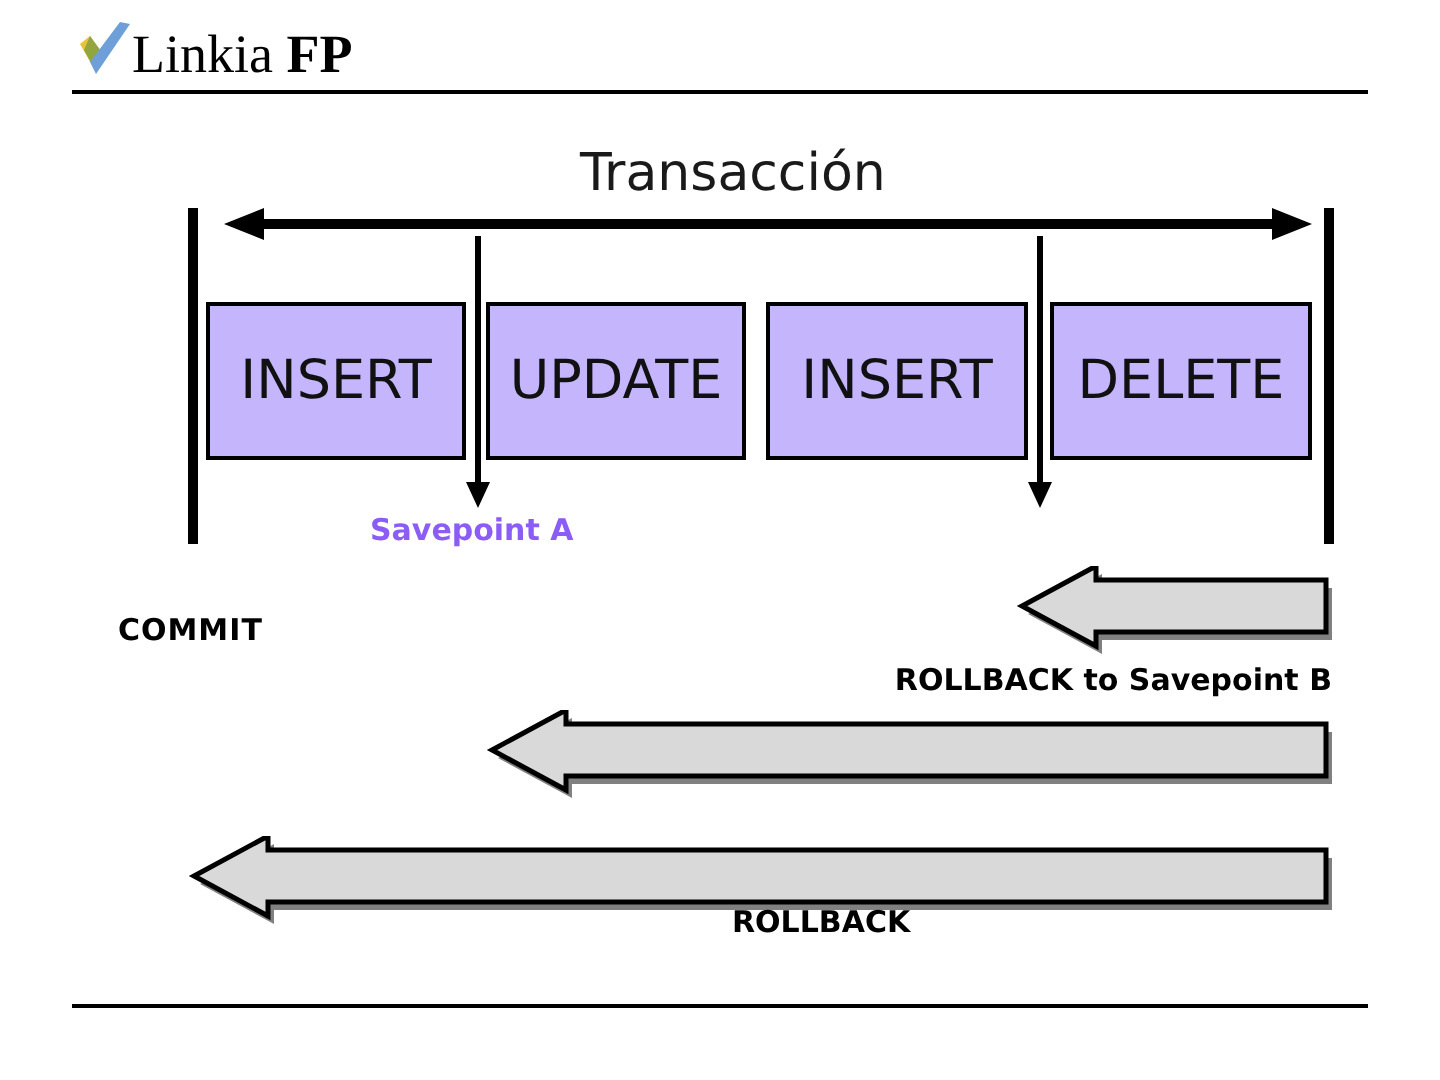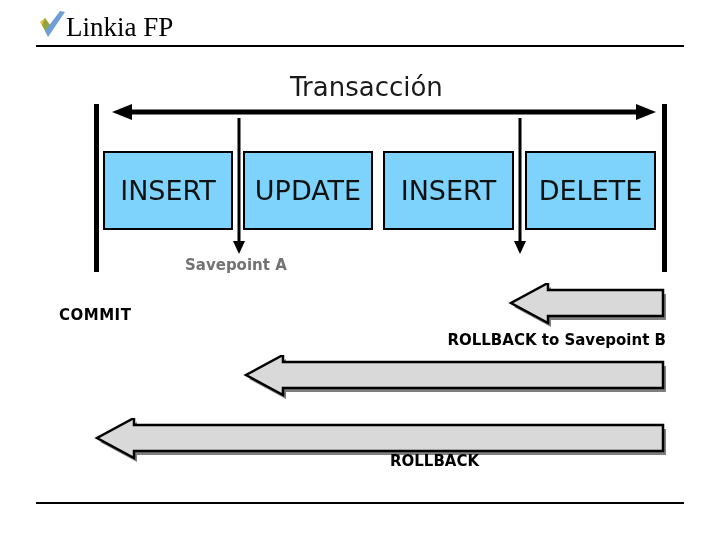--- a/index.html
+++ b/index.html
@@ -31,21 +31,21 @@
     position: absolute;
     left: 66px; top: 12px;
     font-family: "Liberation Serif", serif;
     font-size: 27px;
     line-height: 30px;
     color: #000000;
     white-space: nowrap;
     letter-spacing: 0px;
   }
   #brand-title .brand-thin {
-    font-weight: 400;
+    font-weight: 700;
   }
   #header-rule {
     position: absolute;
     left: 36px; top: 45px;
     width: 648px;
     height: 2px;
     background: #000000;
   }
   #footer-rule {
     position: absolute;
@@ -91,21 +91,21 @@
     background: #000000;
   }
   #boundary-bar-start { left: 94px; top: 104px; height: 168px; }
   #boundary-bar-end   { left: 662px; top: 104px; height: 168px; }
 
   
   .op-box {
     top: 151px;
     height: 79px;
     border: 2px solid #000000;
-    background: #7dd3fc;
+    background: #c4b5fd;
     box-sizing: border-box;
     display: flex;
     align-items: center;
     justify-content: center;
   }
   .op-box-label {
     font-family: "DejaVu Sans", sans-serif;
     font-size: 27px;
     line-height: 30px;
     color: #111111;
@@ -124,21 +124,21 @@
     height: 136px;
   }
   #savepoint-marker-a { left: 232px; }
   #savepoint-marker-b { left: 513px; }
 
   .savepoint-label {
     font-family: "DejaVu Sans", sans-serif;
     font-weight: bold;
     font-size: 15px;
     line-height: 18px;
-    color: #737373;
+    color: #8b5cf6;
     white-space: nowrap;
     top: 256px;
   }
   #savepoint-label-a { left: 185px; }
   #savepoint-label-b { left: 467px; }
 
   #commit-label {
     left: 59px;
     top: 282px;
     font-family: "DejaVu Sans", sans-serif;
@@ -163,21 +163,21 @@
     font-family: "DejaVu Sans", sans-serif;
     font-weight: bold;
     font-size: 15px;
     line-height: 18px;
     color: #000000;
     white-space: nowrap;
     text-align: right;
   }
   #rollback-label-0 { left: 366px; top: 331px; width: 300px; }
   #rollback-label-1 { left: 366px; top: 396px; width: 300px; }
-  #rollback-label-2 { left: 366px; top: 452px; width: 162px; text-align: left; margin-left: 24px; }
+  #rollback-label-2 { left: 366px; top: 452px; width: 162px; text-align: left; }
 </style>
 </head>
 <body>
 
 <div id="slide-header">
 
   <span id="brand-logo">
     <svg width="34" height="32" viewBox="0 0 34 32" xmlns="http://www.w3.org/2000/svg">
       <path d="M4 13 L12 27 L17 20 L9 9 Z" fill="#e8c23a"></path>
       <path d="M12 27 L17 20 L9 9 L6 16 Z" fill="#8aa33f" opacity="0.9"></path>

